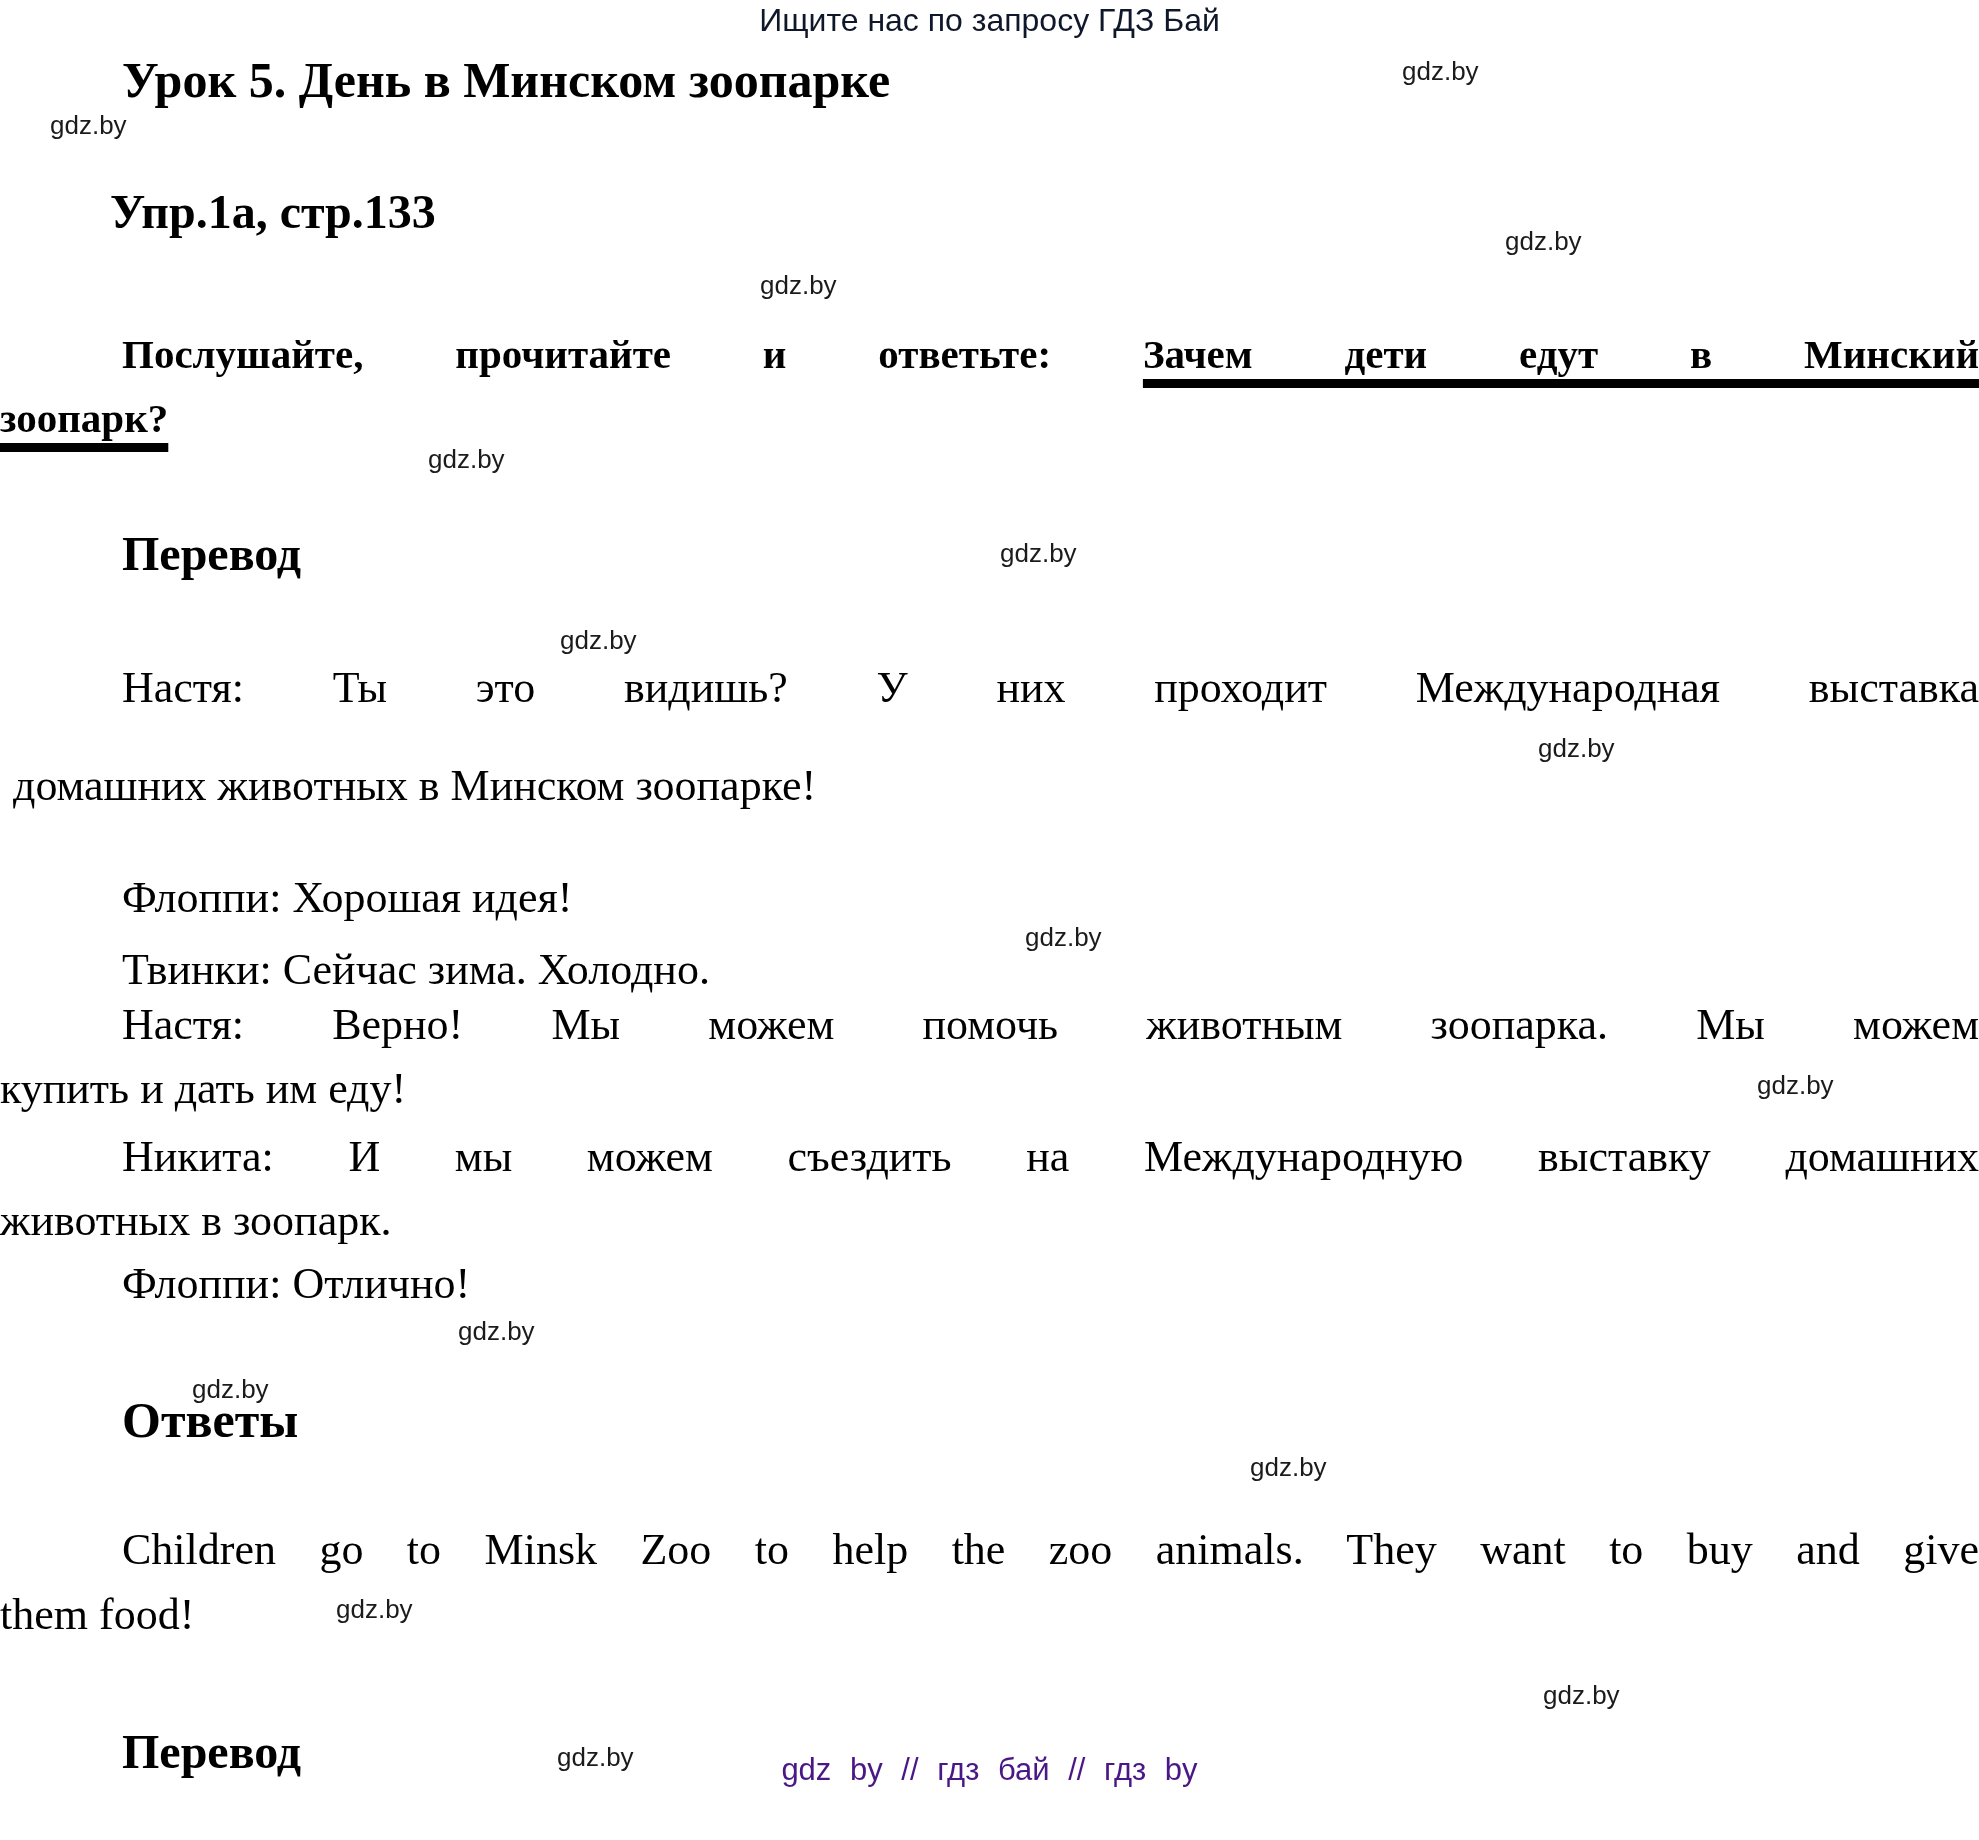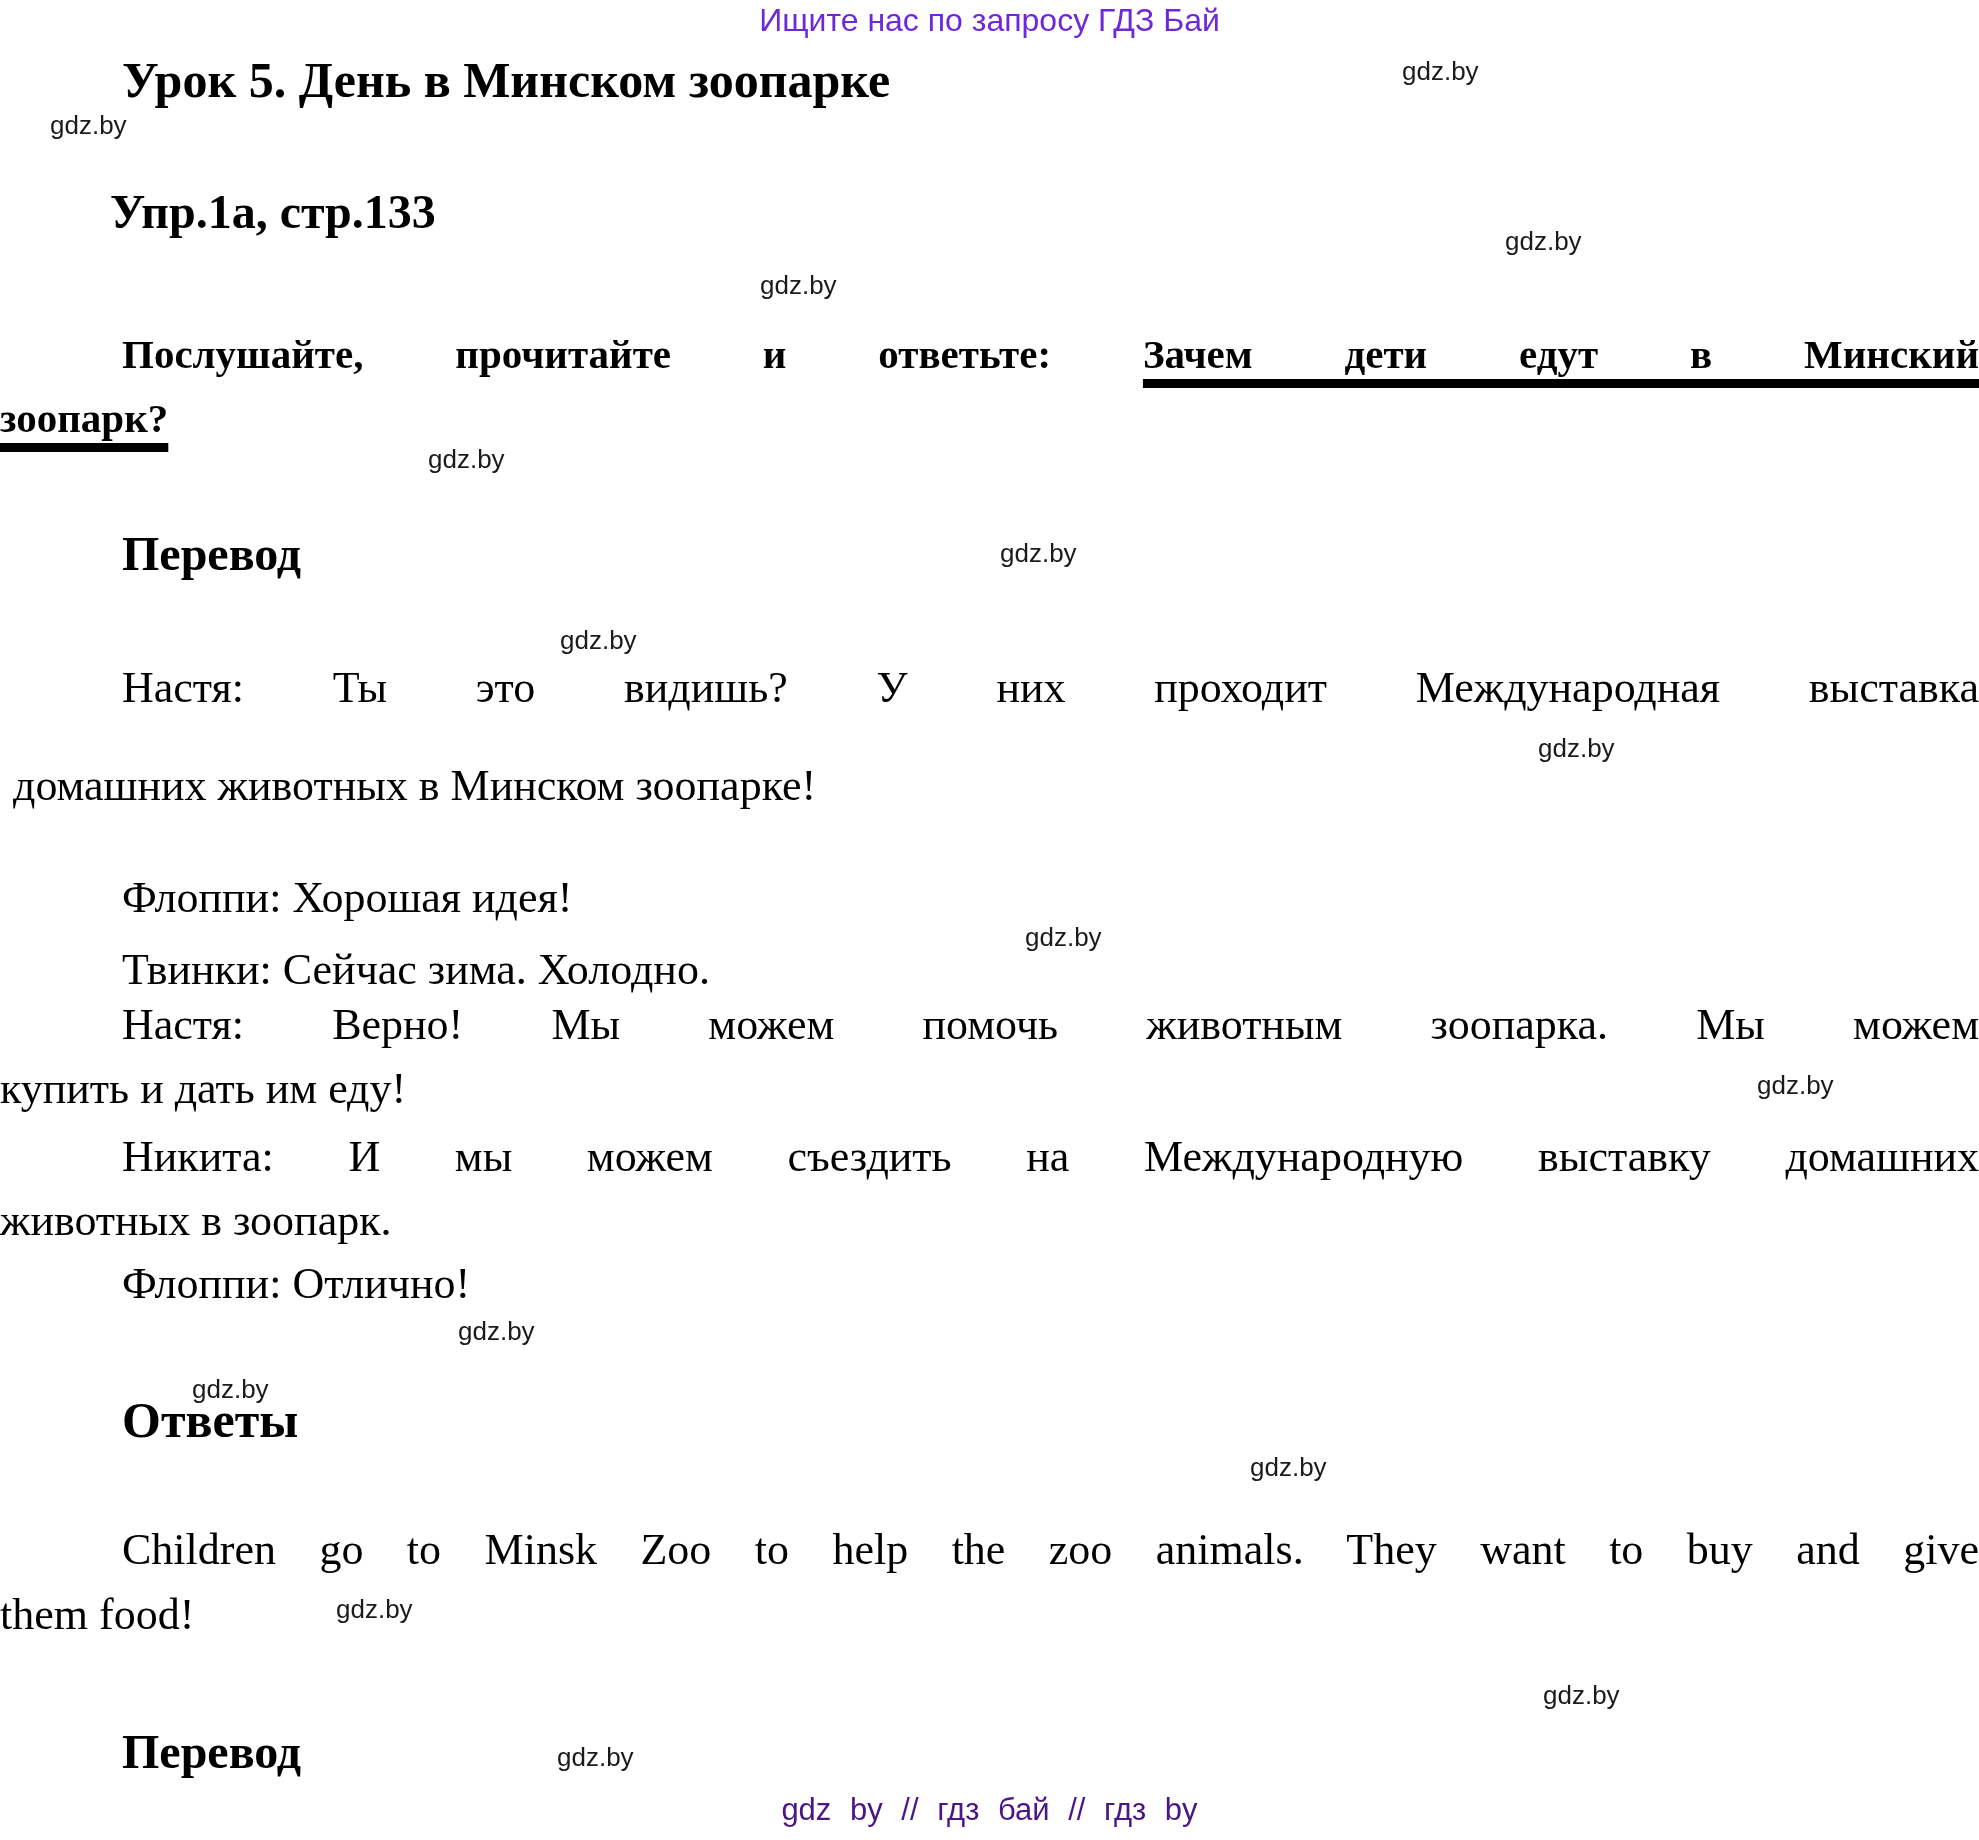--- a/index.html
+++ b/index.html
@@ -17,21 +17,21 @@
     color: #000000;
   }
   .abs { position: absolute; left: 0; width: 1979px; }
 
   .promo {
     top: 2px;
     text-align: center;
     font-family: "Liberation Sans", "DejaVu Sans", sans-serif;
     font-size: 32px;
     line-height: 36px;
-    color: #6d28d9;
+    color: #0f172a;
   }
 
   .h-serif {
     font-weight: bold;
     font-size: 48px;
     line-height: 64px;
     white-space: nowrap;
   }
 
   .bodyline {
@@ -57,21 +57,21 @@
   .wm {
     position: absolute;
     font-family: "Liberation Sans", "DejaVu Sans", sans-serif;
     font-size: 26px;
     line-height: 30px;
     color: #1b1b1b;
     white-space: nowrap;
   }
 
   .footer {
-    top: 1792px;
+    top: 1752px;
     text-align: center;
     font-family: "Liberation Sans", "DejaVu Sans", sans-serif;
     font-size: 31px;
     line-height: 36px;
     color: #4a1786;
     word-spacing: 10px;
   }
 </style>
 </head>
 <body>

